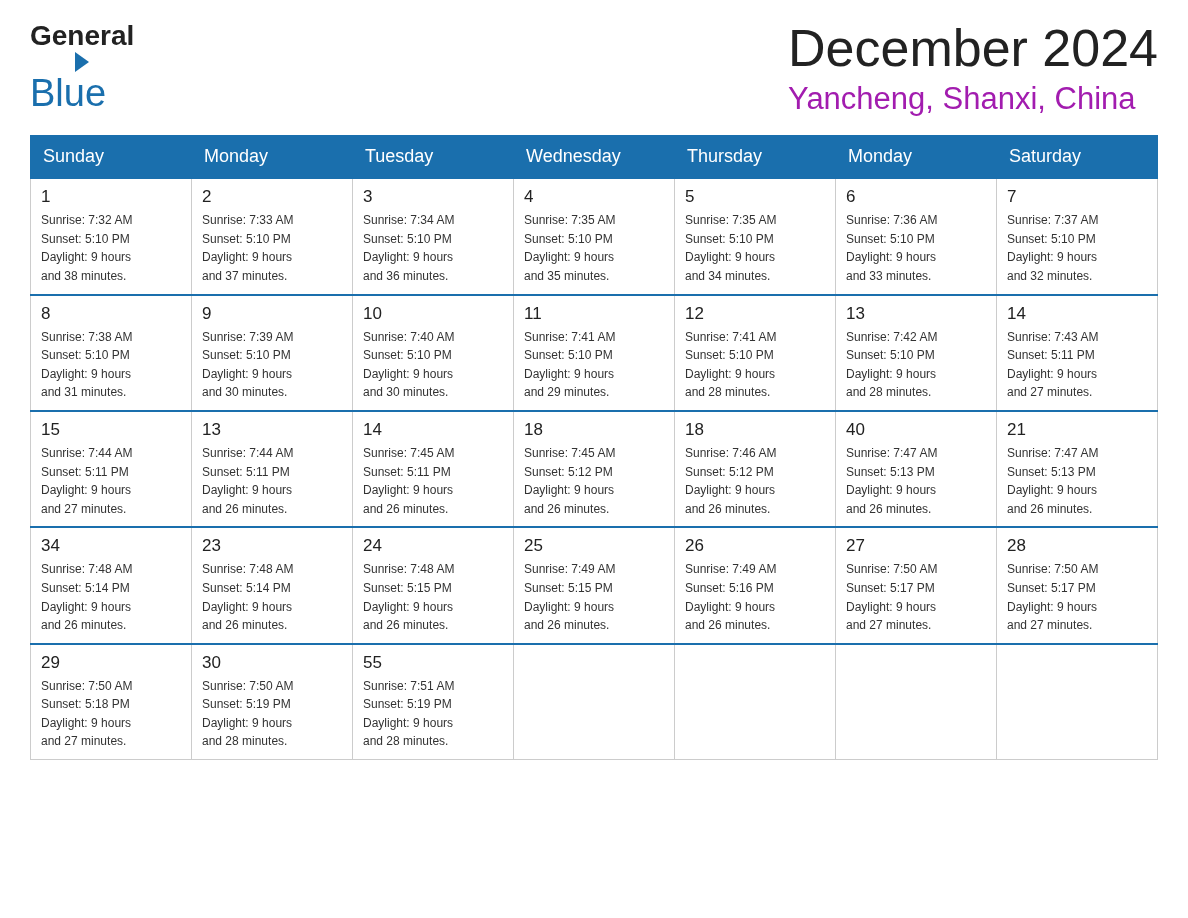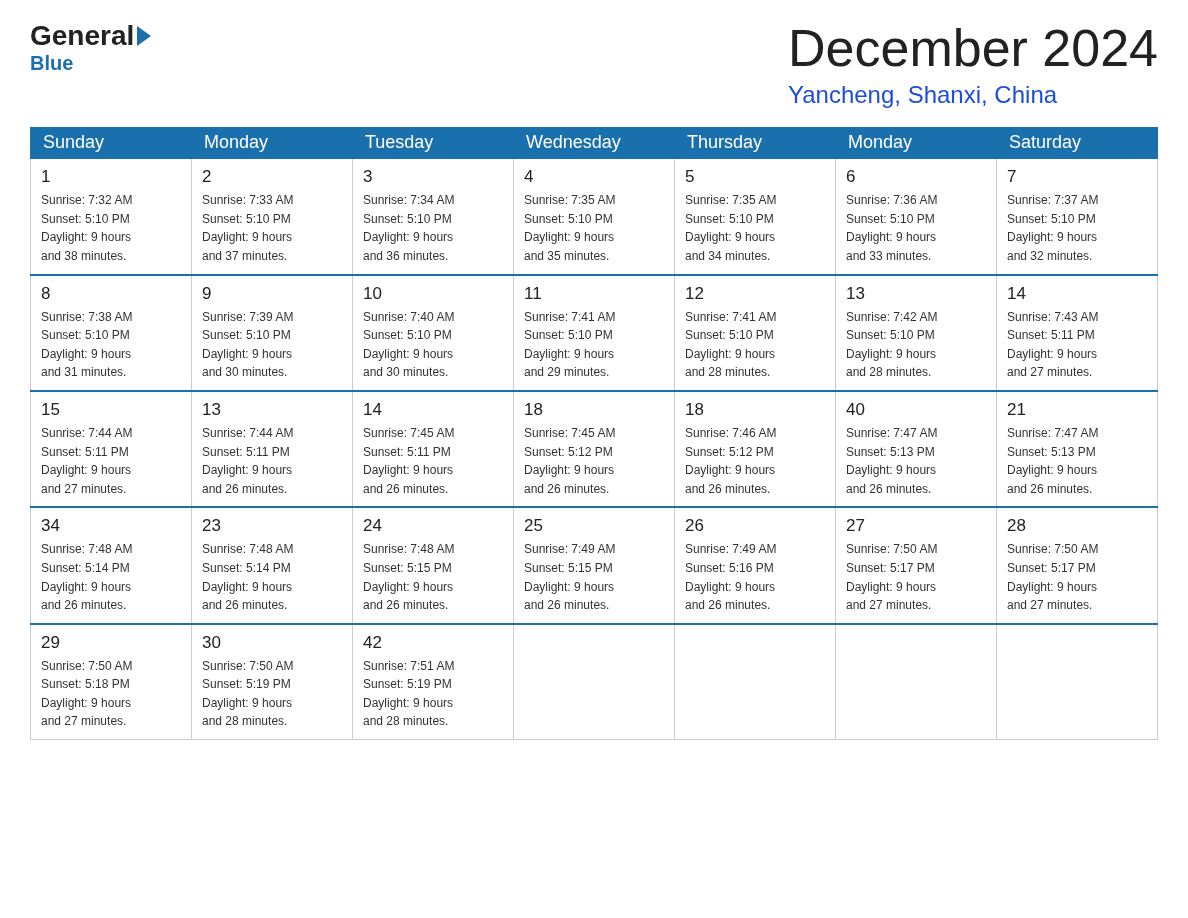--- a/index.html
+++ b/index.html
@@ -21,62 +21,63 @@
       display: flex;
       flex-direction: column;
       align-items: flex-start;
     }
     .logo-text {
       display: flex;
       align-items: center;
       font-size: 28px;
       font-weight: bold;
       color: #222;
+      flex-direction: column;
     }
     .logo-general { color: #222; }
     .logo-arrow {
       display: inline-block;
       width: 0;
       height: 0;
       border-left: 14px solid #1a6fad;
       border-top: 10px solid transparent;
       border-bottom: 10px solid transparent;
       margin: 0 3px;
     }
     .logo-blue {
       color: #1a6fad;
-      font-size: 20px;
-      font-weight: bold;
+      font-size: 38px;
+      font-weight: normal;
     }
     .title-block {
       text-align: left;
       margin-left: 8px;
     }
     .month-title {
       font-size: 52px;
       font-weight: normal;
       color: #222;
       line-height: 1.1;
     }
     .location-title {
-      font-size: 24px;
-      color: #1d4ed8;
+      font-size: 31px;
+      color: #a21caf;
       margin-top: 4px;
     }
     .calendar {
       width: 100%;
       border-collapse: collapse;
       border: 1px solid #aaa;
     }
     .calendar th {
       background-color: #1a6fad;
       color: #fff;
       font-size: 18px;
       font-weight: normal;
-      padding: 4px 12px;
+      padding: 10px 12px;
       text-align: left;
       border: 1px solid #1a6fad;
     }
     .calendar td {
       vertical-align: top;
       padding: 8px 10px;
       font-size: 13px;
       border: 1px solid #ccc;
       border-top: 2px solid #1a6fad;
       width: calc(100% / 7);
@@ -252,21 +253,21 @@
       <tr>
         <td>
           <span class="day-number">29</span>
 <div class="day-info">Sunrise: 7:50 AM<br>Sunset: 5:18 PM<br>Daylight: 9 hours<br>and 27 minutes.</div>
         </td>
         <td>
           <span class="day-number">30</span>
 <div class="day-info">Sunrise: 7:50 AM<br>Sunset: 5:19 PM<br>Daylight: 9 hours<br>and 28 minutes.</div>
         </td>
         <td>
-          <span class="day-number">42</span>
+          <span class="day-number">55</span>
 <div class="day-info">Sunrise: 7:51 AM<br>Sunset: 5:19 PM<br>Daylight: 9 hours<br>and 28 minutes.</div>
         </td>
         <td class="empty-cell"></td>
         <td class="empty-cell"></td>
         <td class="empty-cell"></td>
         <td class="empty-cell"></td>
       </tr>
     </tbody>
 </table>
 

